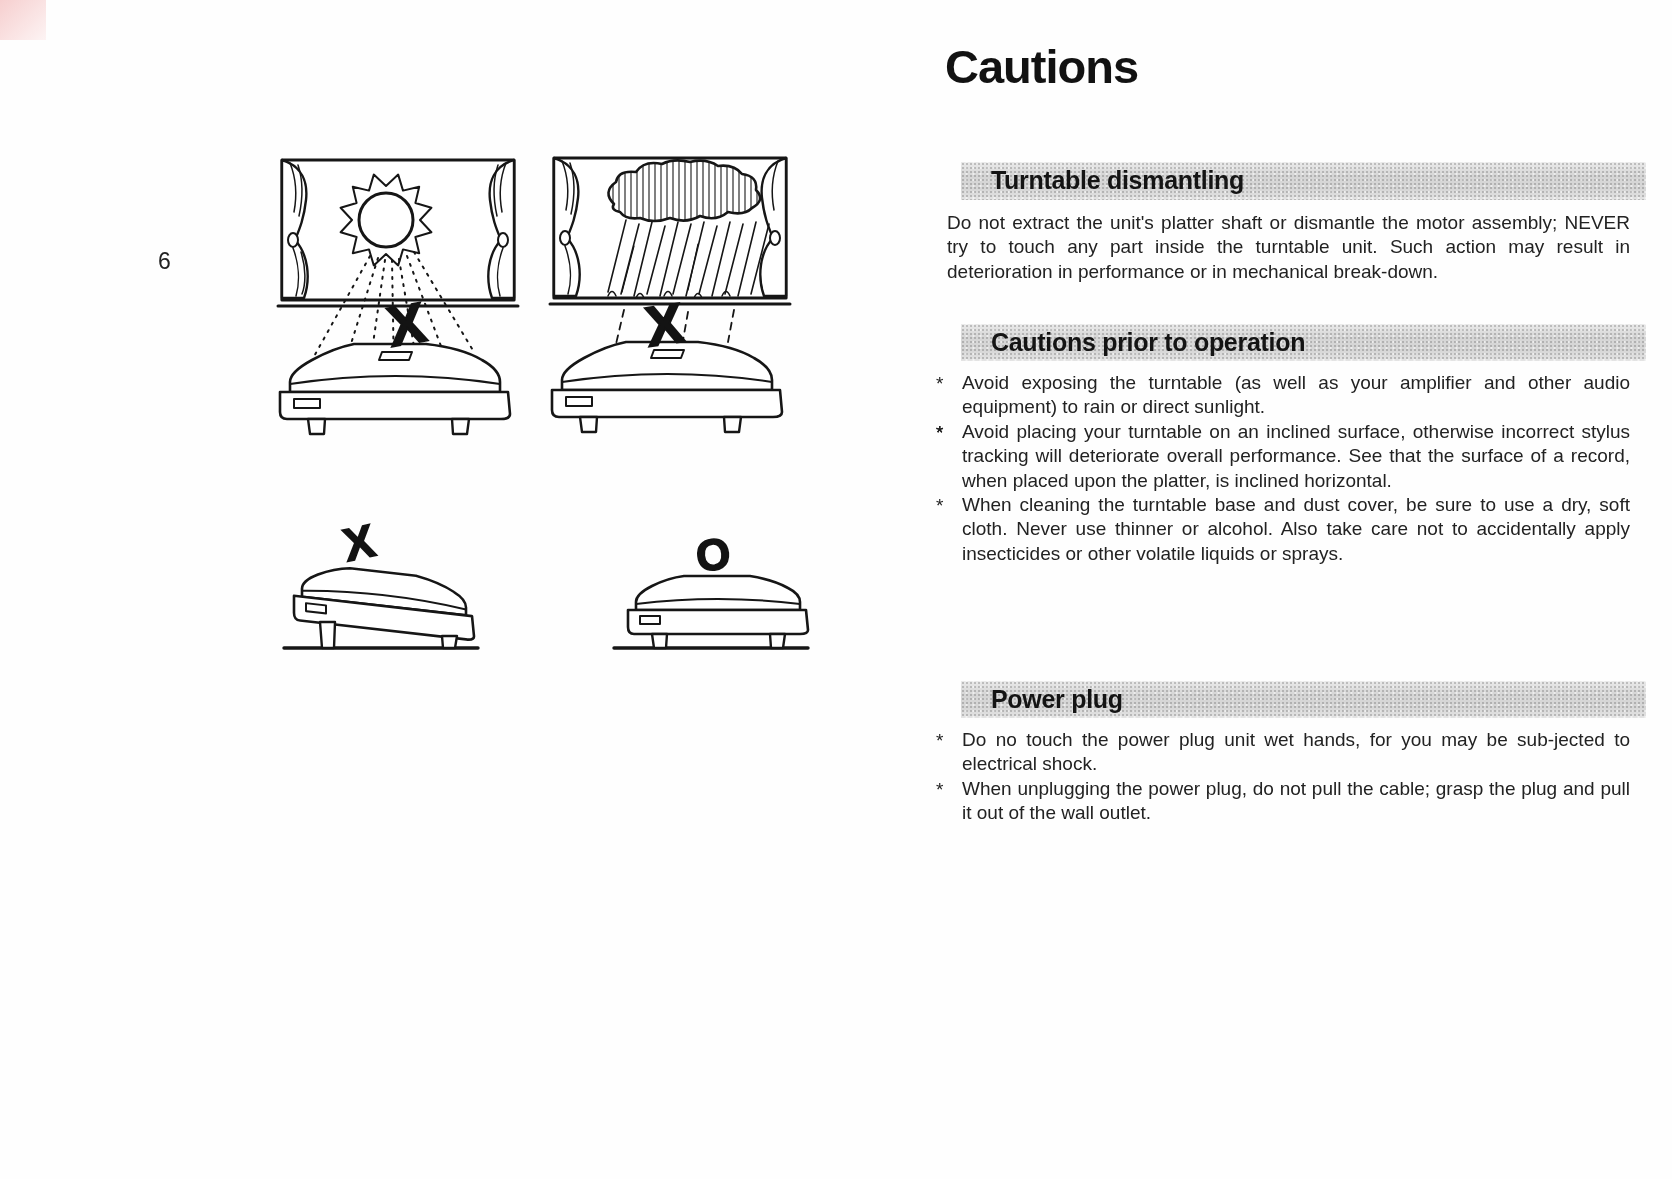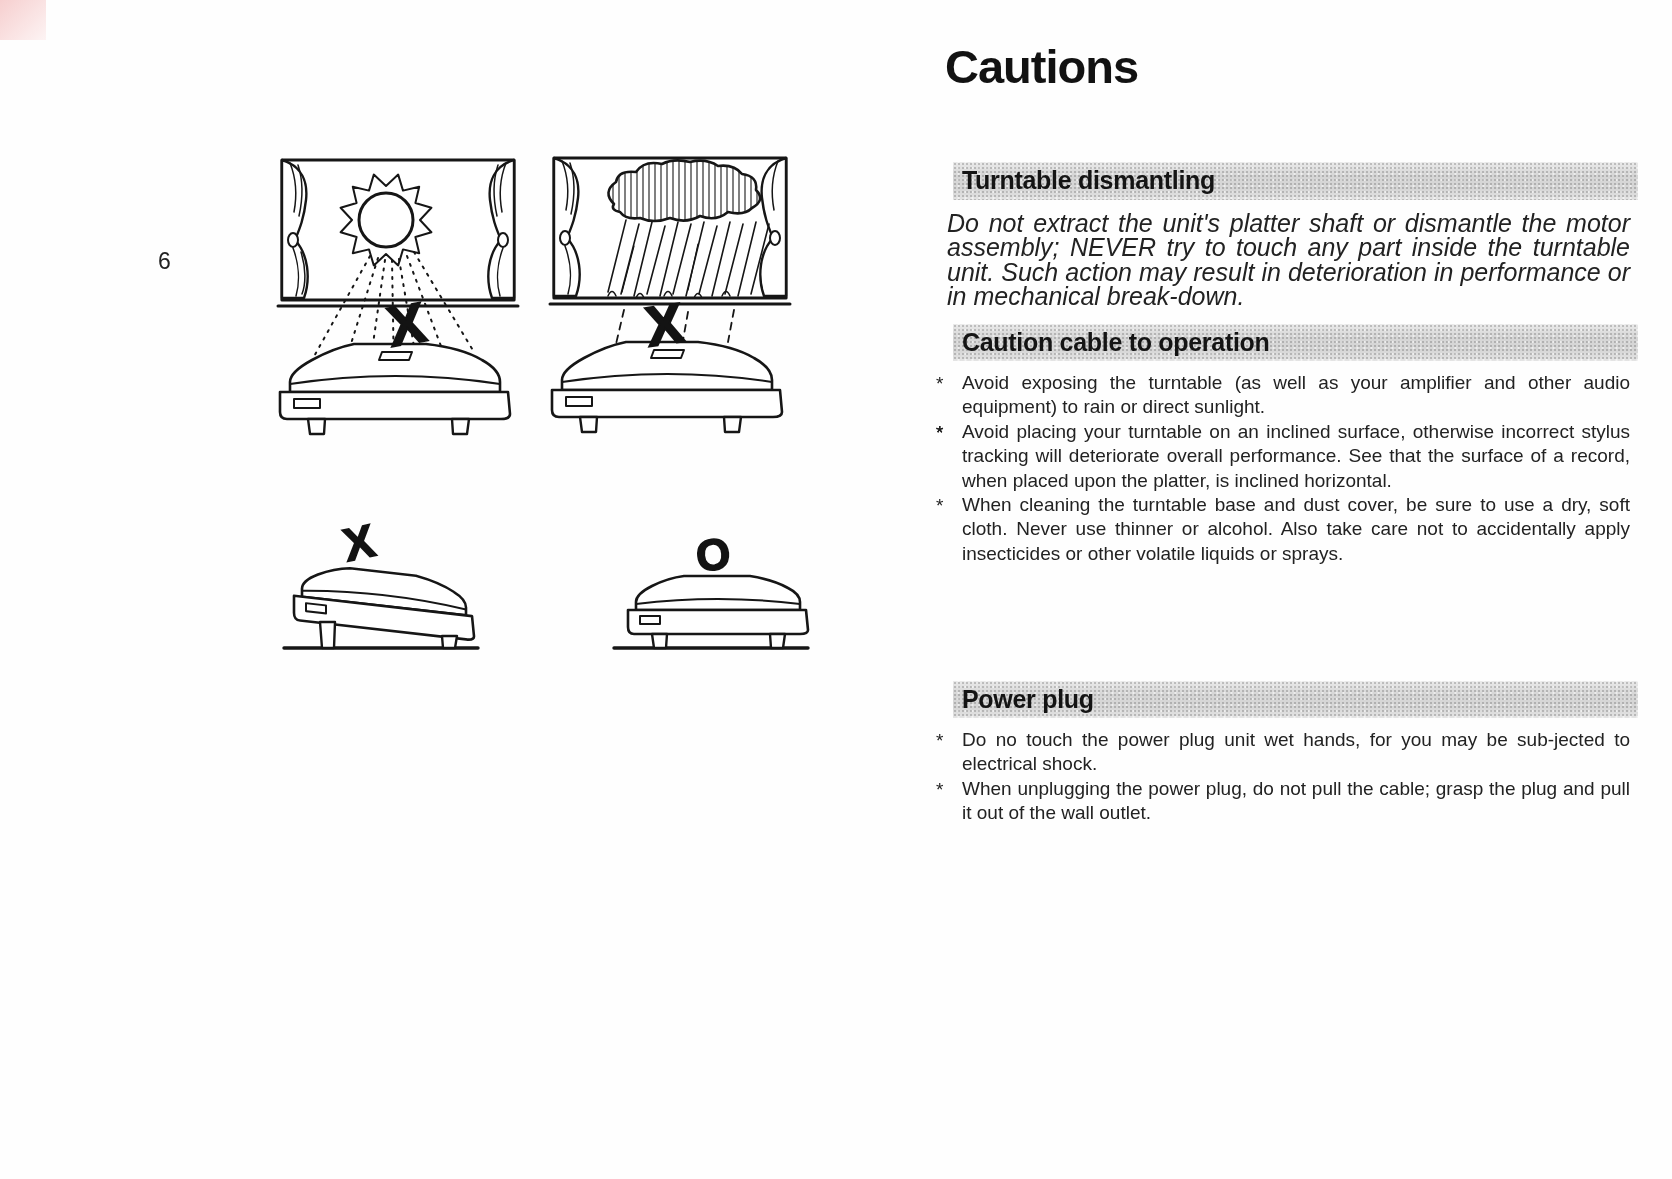--- a/index.html
+++ b/index.html
@@ -11,36 +11,36 @@
   .corner-artifact { position:absolute; left:0; top:0; width:46px; height:40px;
     background:linear-gradient(135deg,#f6cfcf 0%, #fae3e3 55%, #fdf4f4 100%); }
 
   .page-number { position:absolute; left:158px; top:248px; font-size:23px; color:#222; }
 
   .column { position:absolute; left:945px; top:0; width:685px; }
 
   .doc-title { position:absolute; left:0; top:42px; font-size:47px; font-weight:700;
     letter-spacing:-1px; color:#121212; line-height:1.05; }
 
-  .bar { position:absolute; left:8px; width:685px; height:38px;
+  .bar { position:absolute; left:16px; width:685px; height:38px;
     background-color:#d6d6d6;
     background-image:
       radial-gradient(rgba(90,90,90,.30) 1px, transparent 1.4px),
       radial-gradient(rgba(255,255,255,.55) 1px, transparent 1.3px),
       linear-gradient(to bottom, rgba(255,255,255,.50), rgba(255,255,255,0) 35%, rgba(255,255,255,0) 70%, rgba(255,255,255,.35));
     background-size:4px 4px, 7px 6px, 100% 100%;
     background-position:0 0, 2px 3px, 0 0;
     font-weight:700; font-size:25px; letter-spacing:-.3px; color:#141414;
-    line-height:37px; padding-left:9px; white-space:nowrap; }
+    line-height:37px; padding-left:30px; white-space:nowrap; }
 
   .bar-1 { top:162px; }
   .bar-2 { top:324px; height:37px; }
   .bar-3 { top:681px; height:37px; }
 
-  .body-text { font-size:25px; line-height:24.4px; text-align:justify; color:#222;font-style:italic; }
+  .body-text { font-size:19px; line-height:24.4px; text-align:justify; color:#222; }
 
   .para-1 { position:absolute; left:2px; top:211px; width:683px; }
 
   ul.bullets { position:absolute; left:0; width:685px; list-style:none; }
   .bullets-1 { top:371px; }
   .bullets-2 { top:728px; }
   ul.bullets li { position:relative; padding-left:17px; text-align:justify;
     font-size:19px; line-height:24.4px; color:#222; }
   ul.bullets .mk { position:absolute; left:-9px; top:1px; font-size:19px; color:#222; }
 
@@ -198,21 +198,21 @@
   </svg>
 
   <div class="column">
 
     <h1 class="doc-title">Cautions</h1>
 
     <div class="bar bar-1">Turntable dismantling</div>
 
     <p class="body-text para-1">Do not extract the unit's platter shaft or dismantle the motor assembly; NEVER try to touch any part inside the turntable unit. Such action may result in deterioration in performance or in mechanical break-down.</p>
 
-    <div class="bar bar-2">Caution cable to operation</div>
+    <div class="bar bar-2">Cautions prior to operation</div>
 
     <ul class="bullets bullets-1">
       <li>
         <span class="mk">*</span>
         <span>Avoid exposing the turntable (as well as your amplifier and other audio equipment) to rain or direct sunlight.</span>
       </li>
       <li>
         <span class="mk">*</span>
       </li>
       <li>

